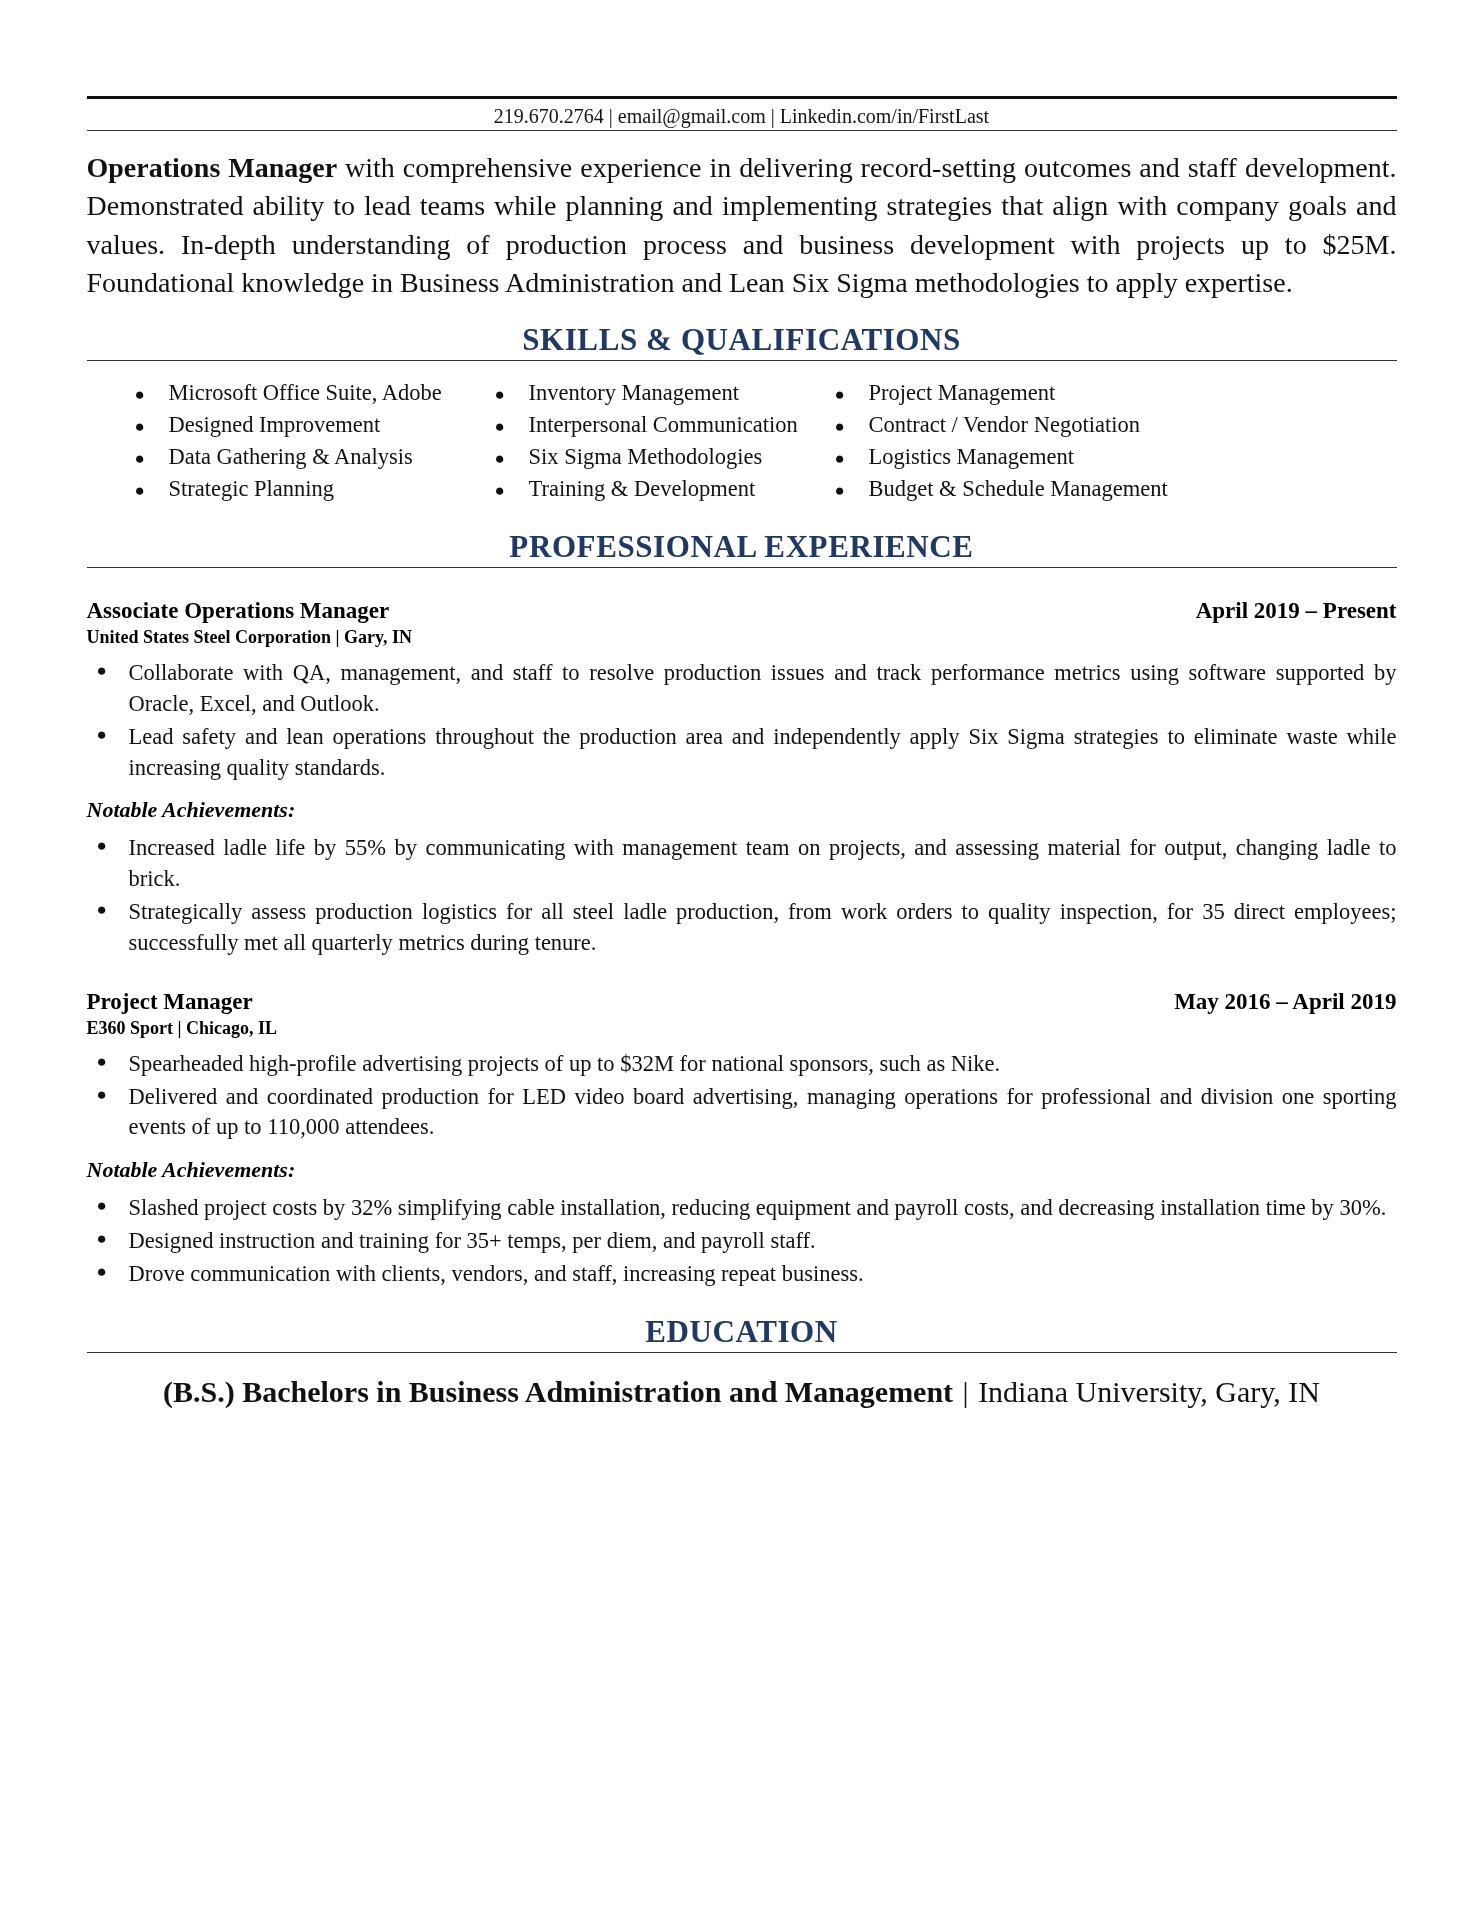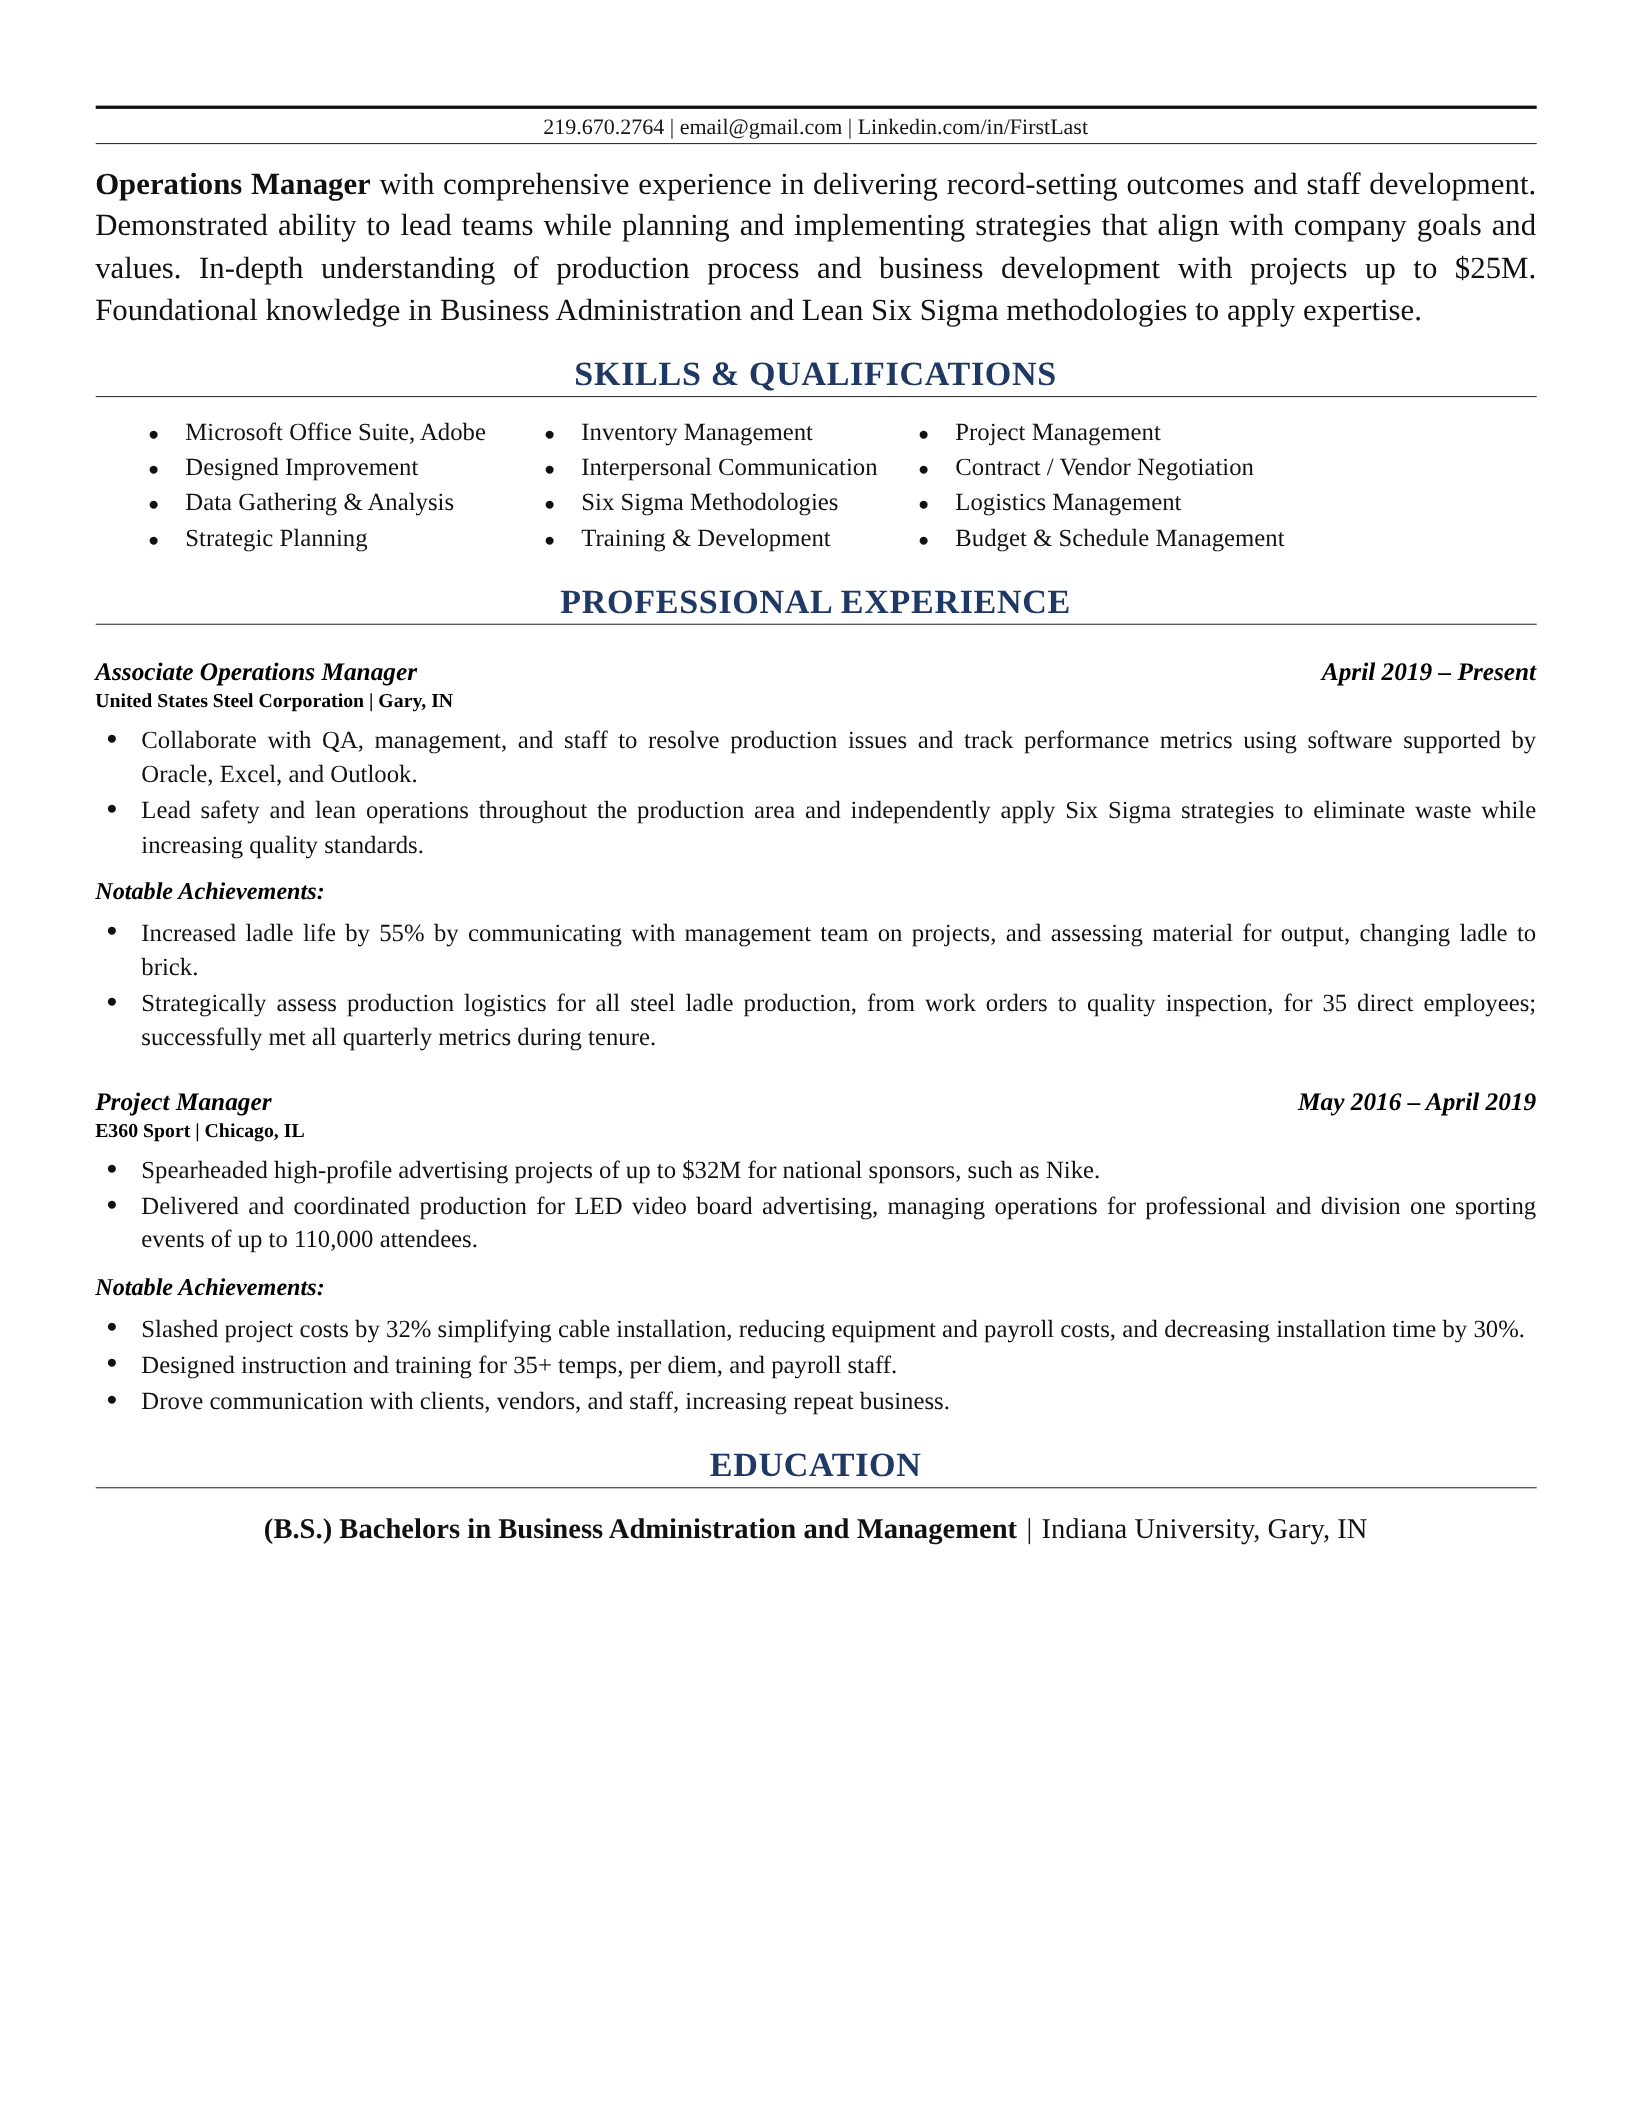--- a/index.html
+++ b/index.html
@@ -110,21 +110,20 @@
   .job {
     margin-top: 30px;
   }
   .job-head {
     display: flex;
     justify-content: space-between;
     align-items: baseline;
     font-size: 23px;
     font-weight: bold;
     color: #000;
-    font-style: italic;
   }
   .job-title { font-weight: bold; }
   .job-dates { font-weight: bold; white-space: nowrap; }
   .job-company {
     font-size: 18px;
     font-weight: bold;
     margin-top: 3px;
   }
   .bullets {
     margin: 10px 0 0 0;
@@ -152,21 +151,21 @@
   .notable {
     font-weight: bold;
     font-style: italic;
     font-size: 22px;
     margin: 14px 0 2px 0;
   }
 
   
   .edu-line {
     text-align: center;
-    font-size: 26px;
+    font-size: 30px;
     margin-top: 22px;
     color: #111111;
   }
   .edu-line b { font-weight: bold; }
   .edu-sep { padding: 0 2px; }
 </style>
 </head>
 <body>
 
 <div class="page">

